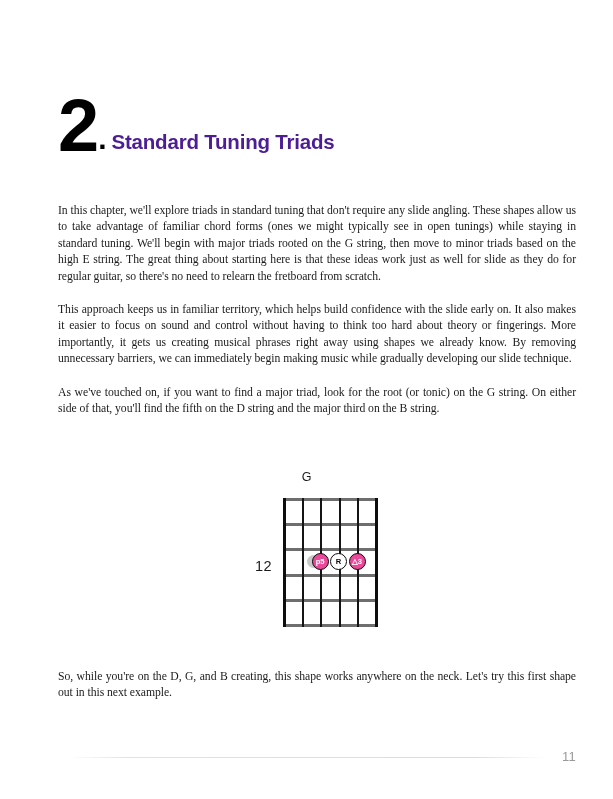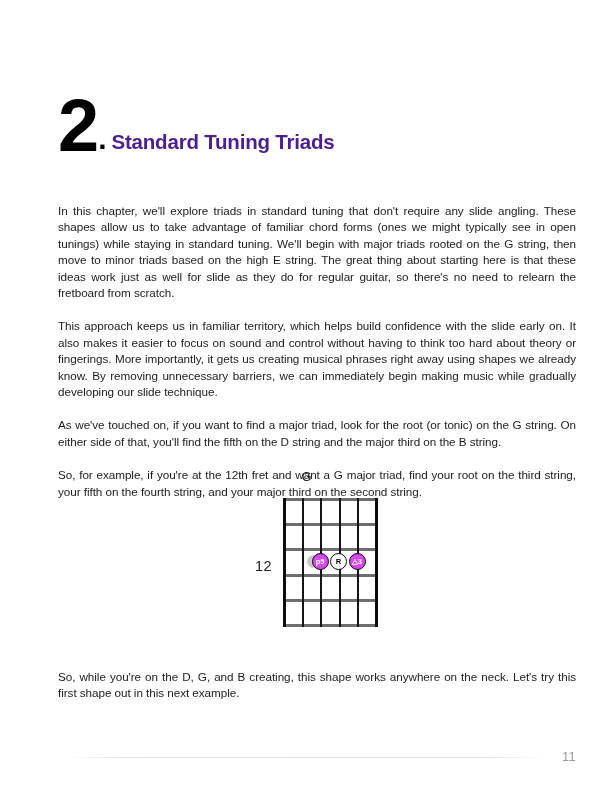--- a/index.html
+++ b/index.html
@@ -55,20 +55,21 @@
     padding-left: 5px;
     letter-spacing: -0.2px;
   }
 
   
   .body-col {
     position: absolute;
     left: 58px;
     top: 203px;
     width: 518px;
+    font-family: Liberation Serif, serif;
   }
   p.para {
     margin: 0 0 17px 0;
     font-size: 11.7px;
     line-height: 16.4px;
     text-align: justify;
     color: #1b1b1b;
     letter-spacing: -0.05px;
   }
   p.para:last-child { margin-bottom: 0; }
@@ -134,21 +135,21 @@
     display: flex;
     align-items: center;
     justify-content: center;
     font-size: 7.6px;
     font-weight: 700;
     line-height: 1;
     box-sizing: border-box;
     letter-spacing: -0.1px;
   }
   .note.filled {
-    background: #d946ef;
+    background: #ec4899;
     color: #ffffff;
     border: 1px solid #0a0a0a;
   }
   .note.hollow {
     background: #ffffff;
     color: #0a0a0a;
     border: 1.6px solid #0a0a0a;
   }
   .note.ghost {
     background: #c9c9c9;
@@ -185,21 +186,20 @@
   <div class="chapter-head">
     <span class="chapter-number">2</span>
     <span class="chapter-dot">.</span>
     <span class="chapter-title">Standard Tuning Triads</span>
   </div>
 
   <div class="body-col">
     <p class="para">In this chapter, we'll explore triads in standard tuning that don't require any slide angling. These shapes allow us to take advantage of familiar chord forms (ones we might typically see in open tunings) while staying in standard tuning. We'll begin with major triads rooted on the G string, then move to minor triads based on the high E string. The great thing about starting here is that these ideas work just as well for slide as they do for regular guitar, so there's no need to relearn the fretboard from scratch.</p>
     <p class="para">This approach keeps us in familiar territory, which helps build confidence with the slide early on. It also makes it easier to focus on sound and control without having to think too hard about theory or fingerings. More importantly, it gets us creating musical phrases right away using shapes we already know. By removing unnecessary barriers, we can immediately begin making music while gradually developing our slide technique.</p>
     <p class="para">As we've touched on, if you want to find a major triad, look for the root (or tonic) on the G string. On either side of that, you'll find the fifth on the D string and the major third on the B string.</p>
-    <p class="para">So, for example, if you're at the 12th fret and want a G major triad, find your root on the third string, your fifth on the fourth string, and your major third on the second string.</p>
   </div>
 
   <div class="diagram-wrap">
     <div class="diagram-label">G</div>
     <div class="fret-label">12</div>
 
     <div class="grid">
 
       <div class="fret-line" style="top:0px;"></div>
       <div class="fret-line" style="top:25.2px;"></div>

